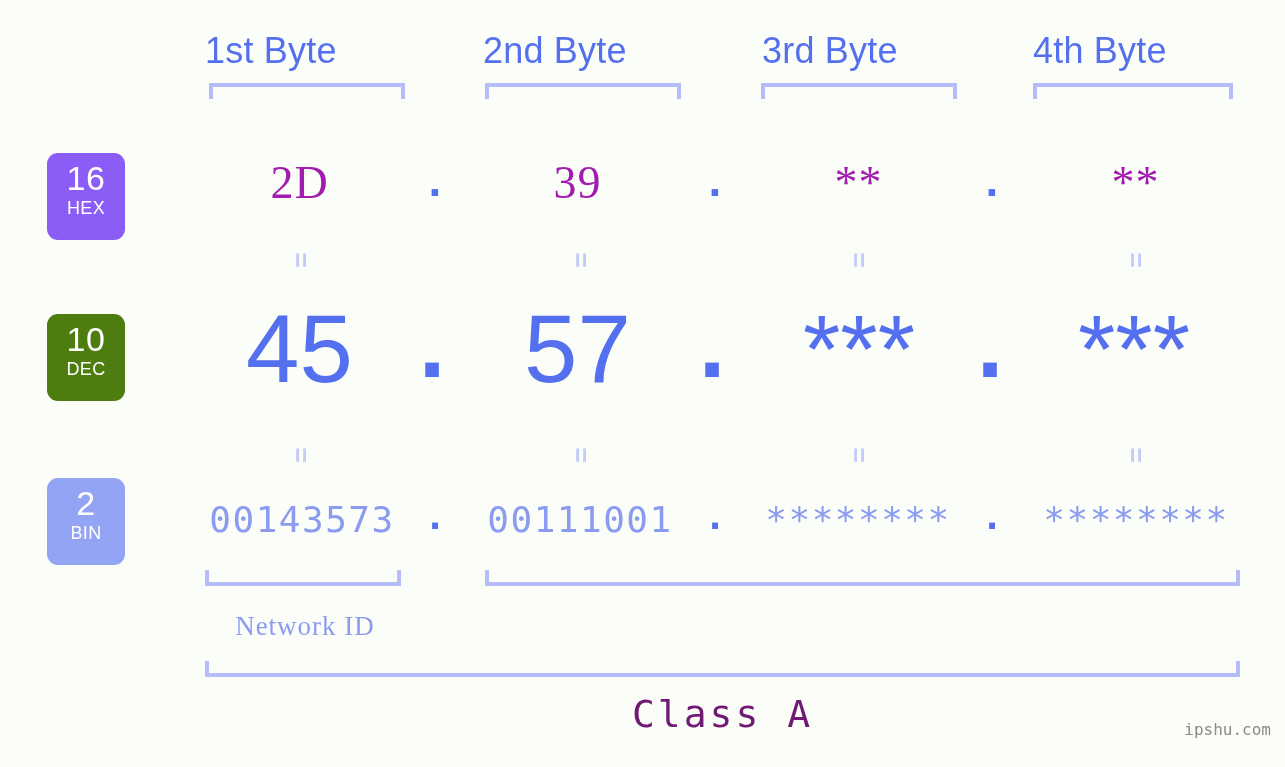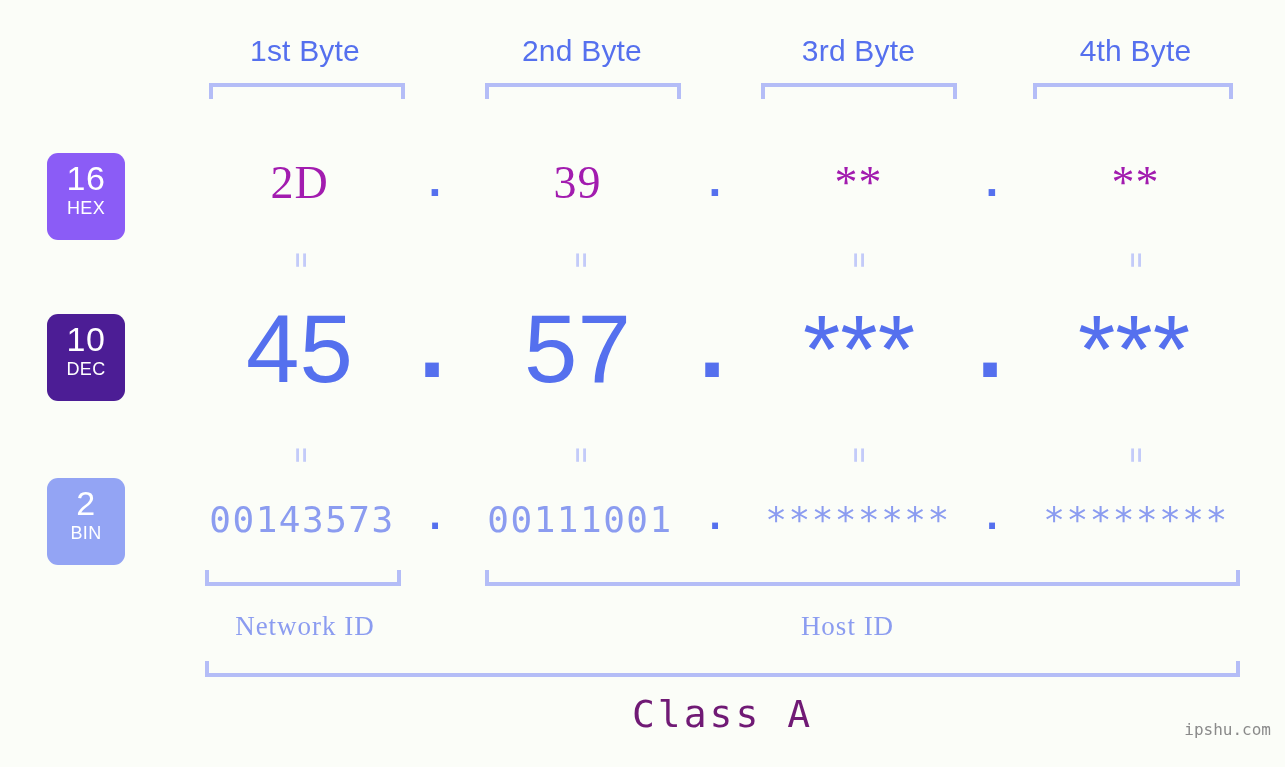--- a/index.html
+++ b/index.html
@@ -21,22 +21,21 @@
     width: 1285px;
     height: 767px;
   }
 
   
   .byte-label {
     position: absolute;
     top: 30px;
     height: 42px;
     line-height: 42px;
-    text-align: center;
-    font-size: 30px;
+    font-size: 36px;
     color: #5570ee;
     letter-spacing: 0.2px;
     white-space: nowrap;
   }
 
   
   .bracket-top {
     position: absolute;
     height: 16px;
     border-top: 4px solid #b4bdf7;
@@ -73,21 +72,21 @@
     letter-spacing: 0.5px;
   }
   .badge .nm {
     display: block;
     font-size: 18px;
     line-height: 24px;
     font-weight: 400;
     letter-spacing: 0.3px;
   }
   #badge-hex { top: 153px; height: 87px; background: #8b5cf6; }
-  #badge-dec { top: 314px; height: 87px; background: #4c1d95; }
+  #badge-dec { top: 314px; height: 87px; background: #4d7c0f; }
   #badge-bin { top: 478px; height: 87px; background: #93a4f4; }
 
   
   .cell {
     position: absolute;
     text-align: center;
     white-space: nowrap;
   }
 
   .row-hex .cell {
@@ -264,20 +263,19 @@
     <div class="dot" style="left:690px;width:50px;">.</div>
     <div class="cell" style="left:754px;width:208px;">********</div>
     <div class="dot" style="left:967px;width:50px;">.</div>
     <div class="cell" style="left:1032px;width:208px;">********</div>
   </div>
 
   <div class="bracket-bottom" style="left:205px;top:570px;width:196px;"></div>
   <div class="bracket-bottom" style="left:485px;top:570px;width:755px;"></div>
 
   <div class="section-label" style="left:205px;top:608px;width:200px;">Network ID</div>
-  <div class="section-label" style="left:745px;top:608px;width:205px;">Host ID</div>
 
   <div class="bracket-bottom" style="left:205px;top:661px;width:1035px;"></div>
   <div class="class-label" style="left:205px;top:690px;width:1035px;">Class A</div>
 
   <div class="watermark">ipshu.com</div>
 
 </div>
 
 </body></html>

